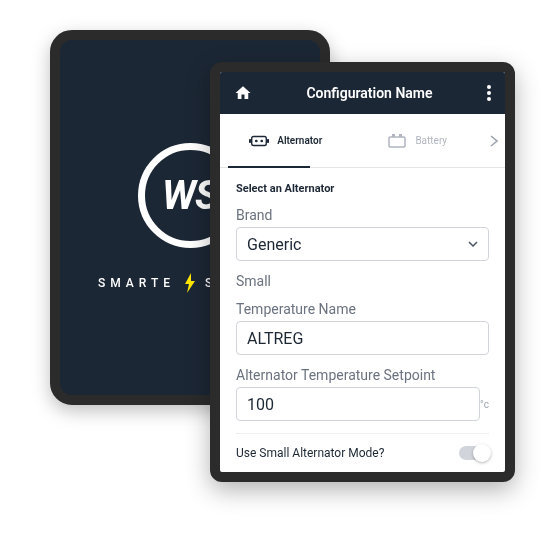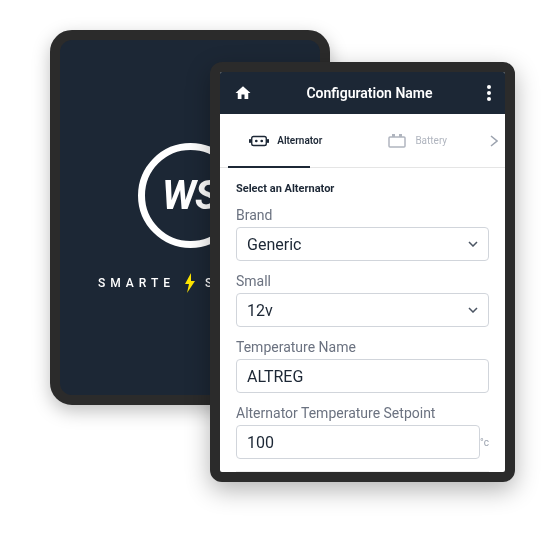--- a/index.html
+++ b/index.html
@@ -296,28 +296,20 @@
         <span class="chev">
           <svg width="10" height="6" viewBox="0 0 10 6">
               <path d="M1 1 L5 5 L9 1" fill="none" stroke="#4b5563" stroke-width="1.5"></path>
             </svg>
         </span>
       </div>
     </div>
 
     <div class="field">
       <div class="field-label">Small</div>
-      <div class="select">
-        <span>12v</span>
-        <span class="chev">
-          <svg width="10" height="6" viewBox="0 0 10 6">
-              <path d="M1 1 L5 5 L9 1" fill="none" stroke="#4b5563" stroke-width="1.5"></path>
-            </svg>
-        </span>
-      </div>
     </div>
 
     <div class="field">
       <div class="field-label">Temperature Name</div>
       <div class="input">
         <span>ALTREG</span>
       </div>
     </div>
 
     <div class="field">

